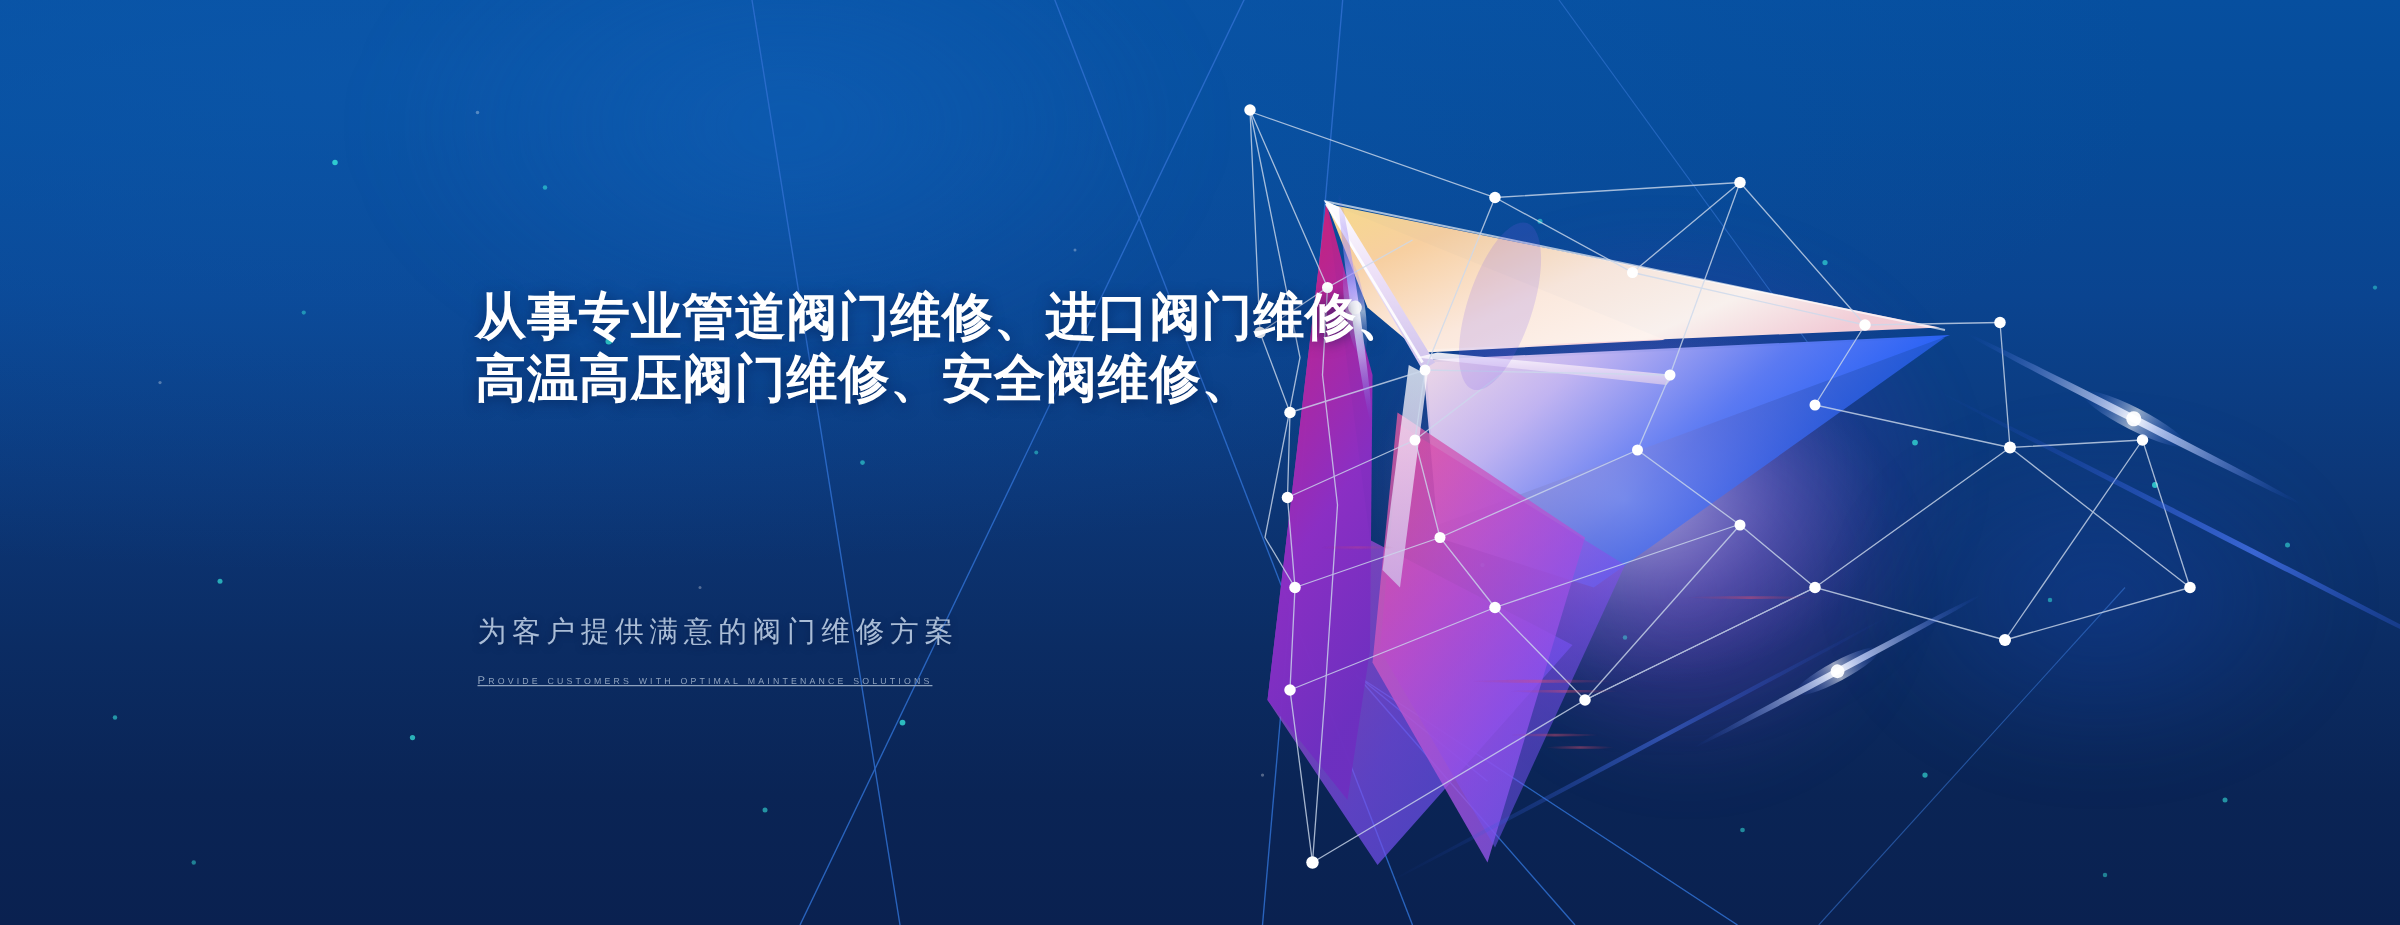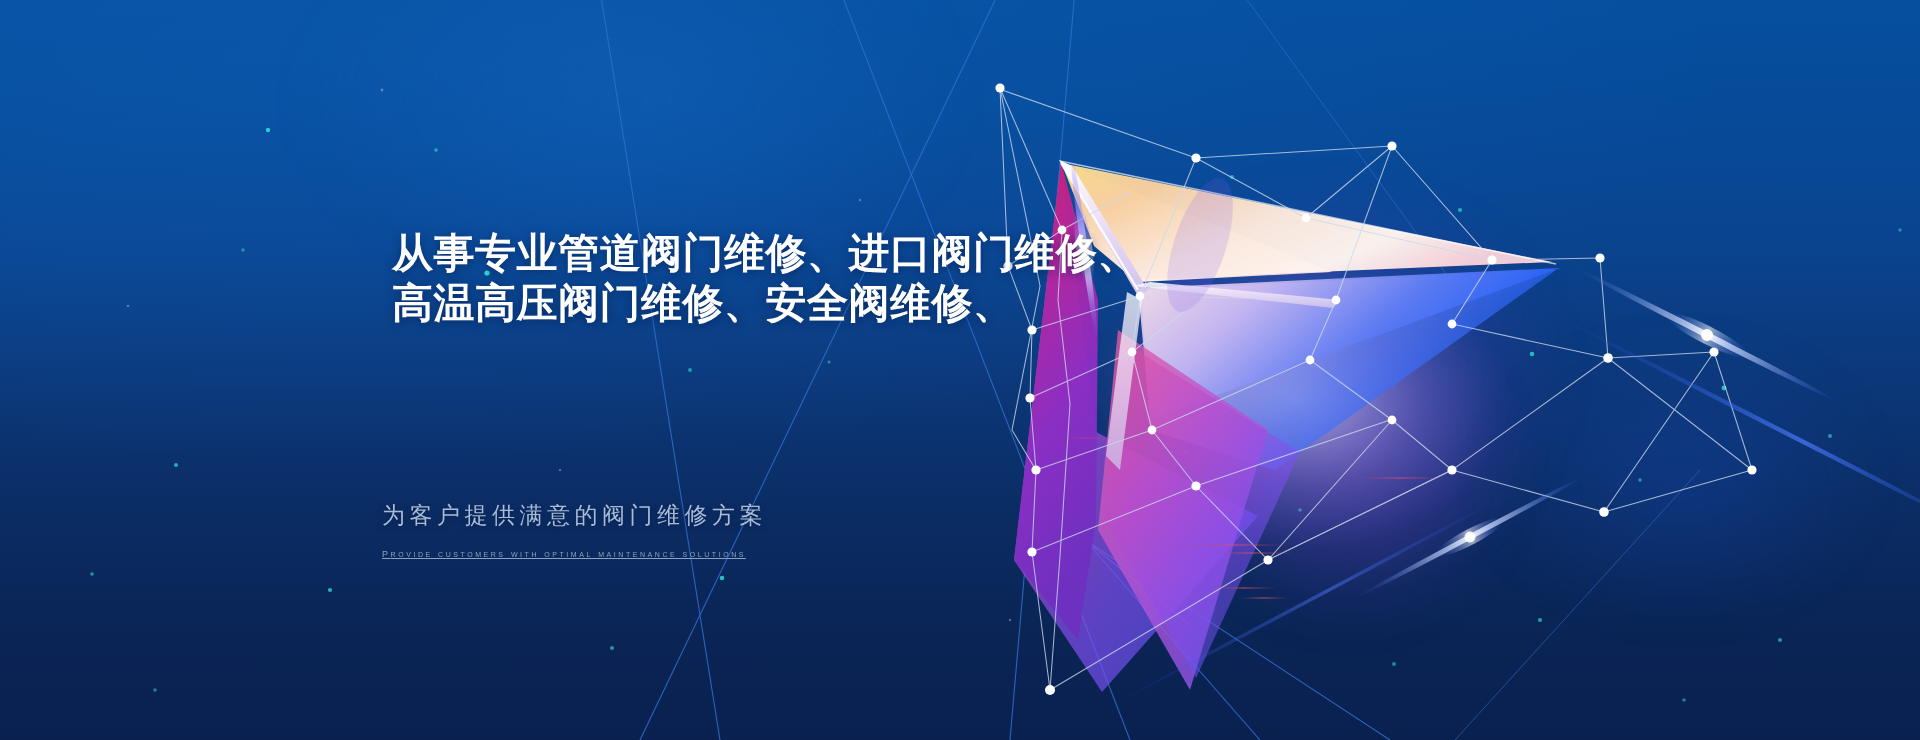--- a/index.html
+++ b/index.html
@@ -71,26 +71,25 @@
     width:720px;
   }
   .headline {
     color:#ffffff;
     font-size:41px;
     line-height:50px;
     font-weight:700;
     letter-spacing:0.5px;
     text-shadow:0 2px 10px rgba(2,24,70,0.55);
     white-space:nowrap;
-    margin-left:12px;
   }
   #sub-wrap {
     position:absolute;
     left:382px;
-    top:500px;
+    top:490px;
   }
   .sub-cn {
     color:#a9bcd6;
     font-size:23px;
     line-height:30px;
     letter-spacing:4.5px;
     font-weight:400;
     white-space:nowrap;
     text-shadow:0 1px 6px rgba(2,20,60,0.6);
   }

